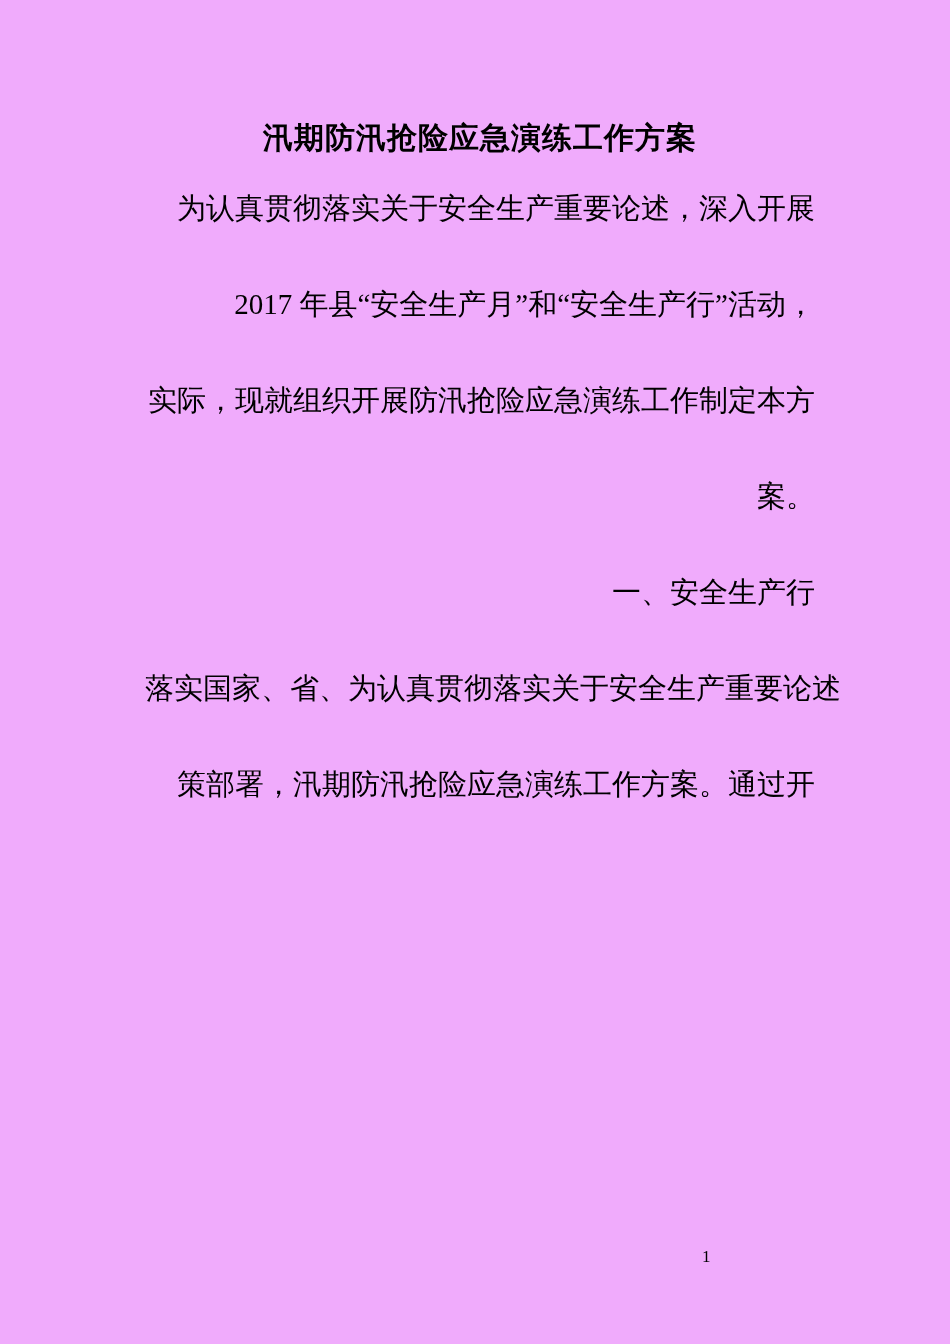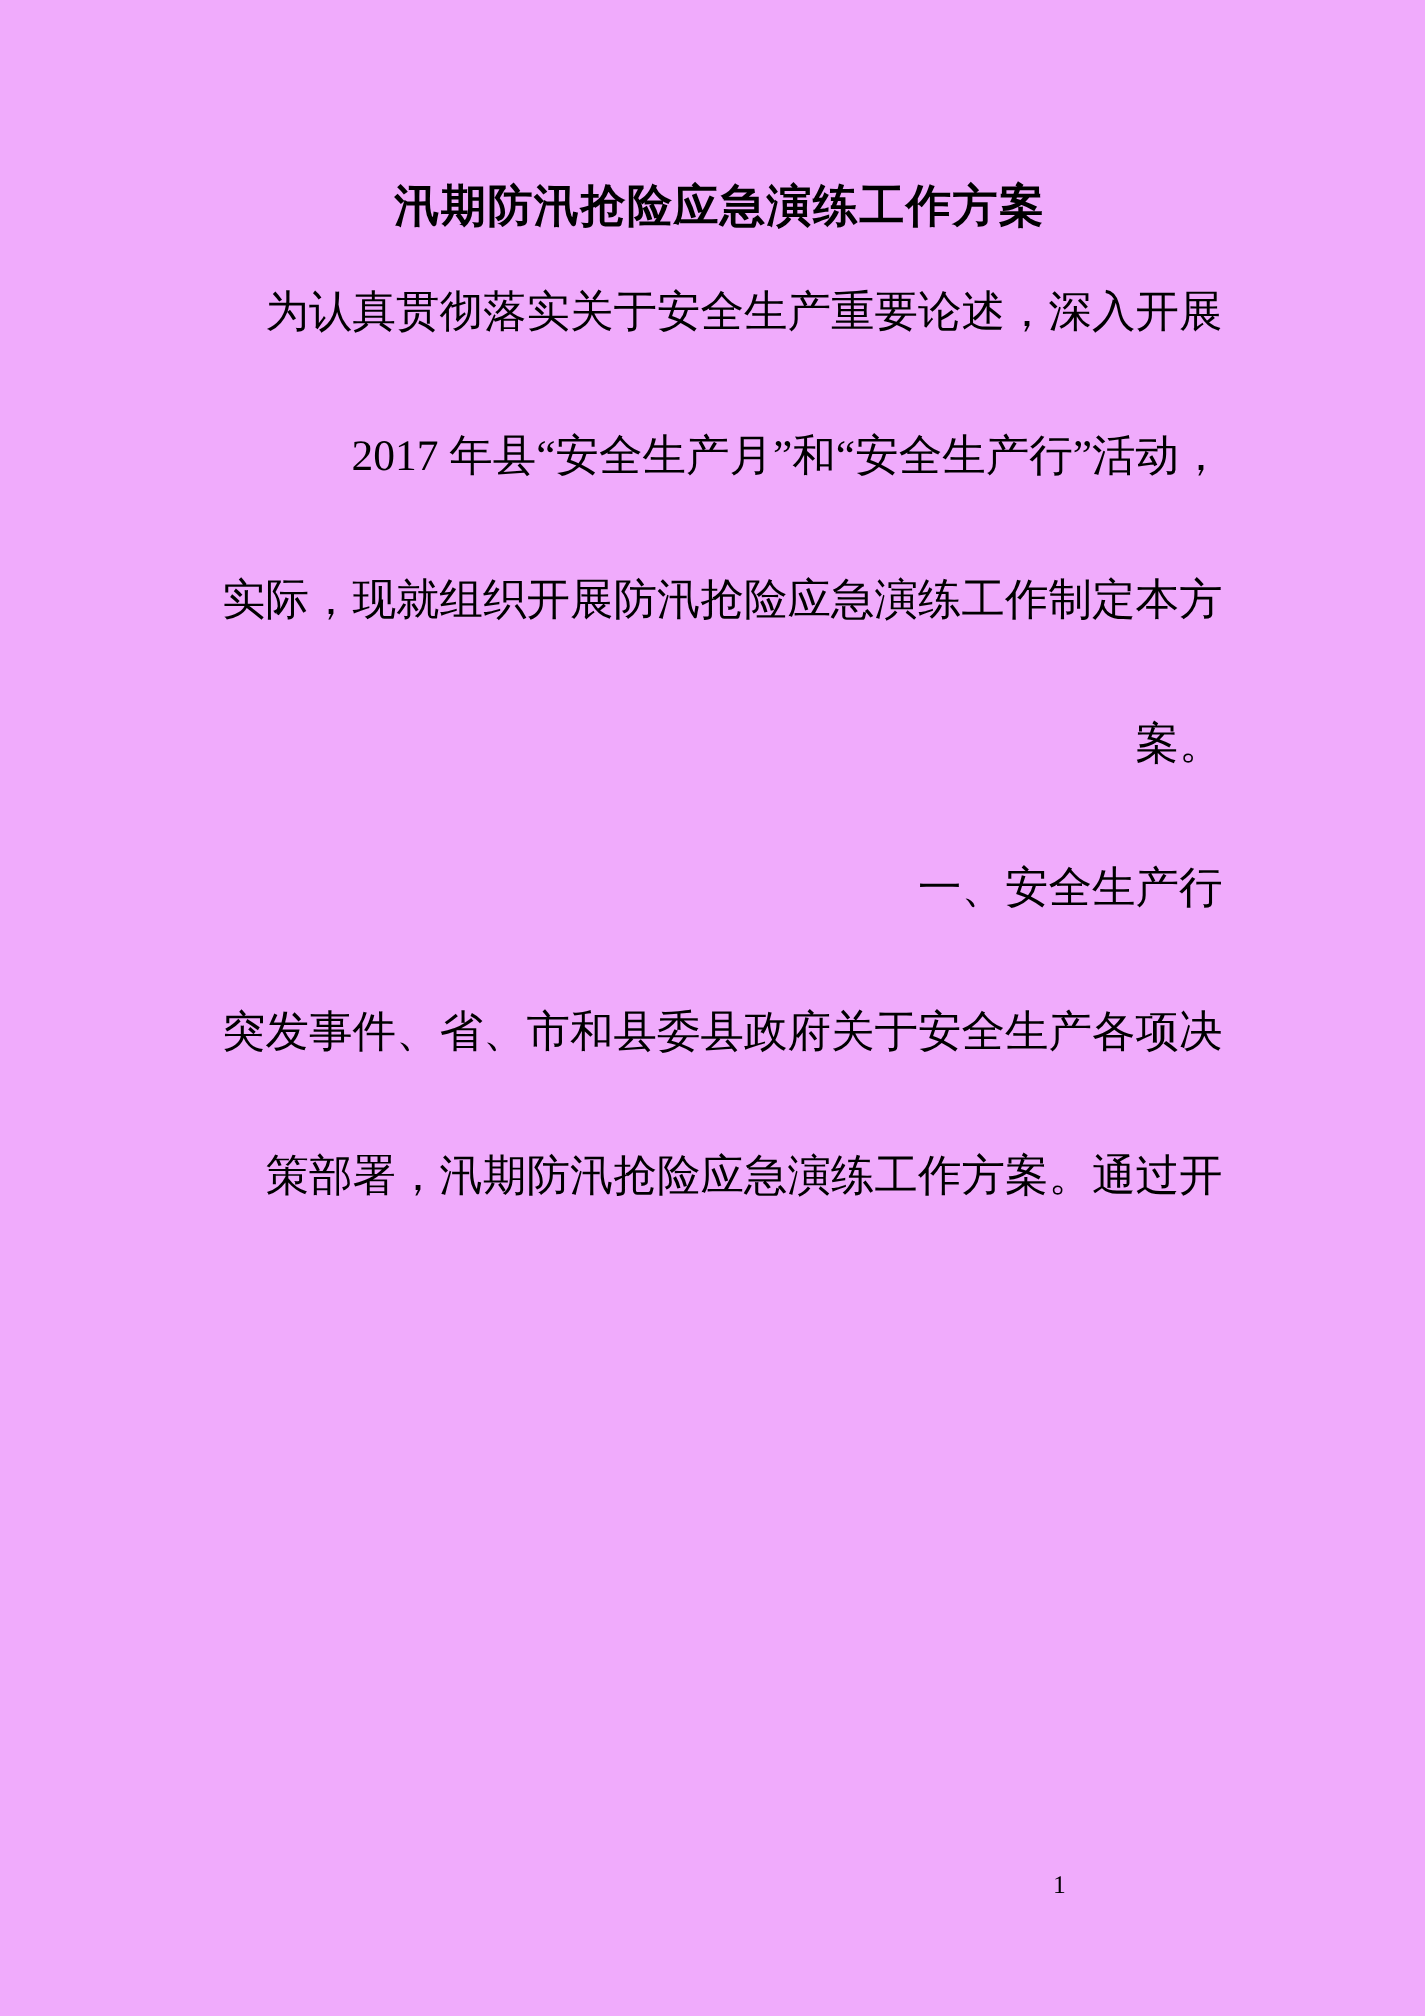--- a/index.html
+++ b/index.html
@@ -54,20 +54,20 @@
 
   <div class="doc-body">
 
     <div class="line indent-1">为认真贯彻落实关于安全生产重要论述，深入开展</div>
     <div class="line">2017 年县“安全生产月”和“安全生产行”活动，</div>
     <div class="line">实际，现就组织开展防汛抢险应急演练工作制定本方</div>
     <div class="line">案。</div>
 
     <div class="line indent-2">一、安全生产行</div>
 
-    <div class="line">突发事件、省、市和县委县政府关于安全生产各项决</div>
+    <div class="line">落实国家、省、为认真贯彻落实关于安全生产重要论述</div>
     <div class="line">策部署，汛期防汛抢险应急演练工作方案。通过开</div>
 
   </div>
 
   <div class="page-number">1</div>
 
 </div>
 
 </body></html>

